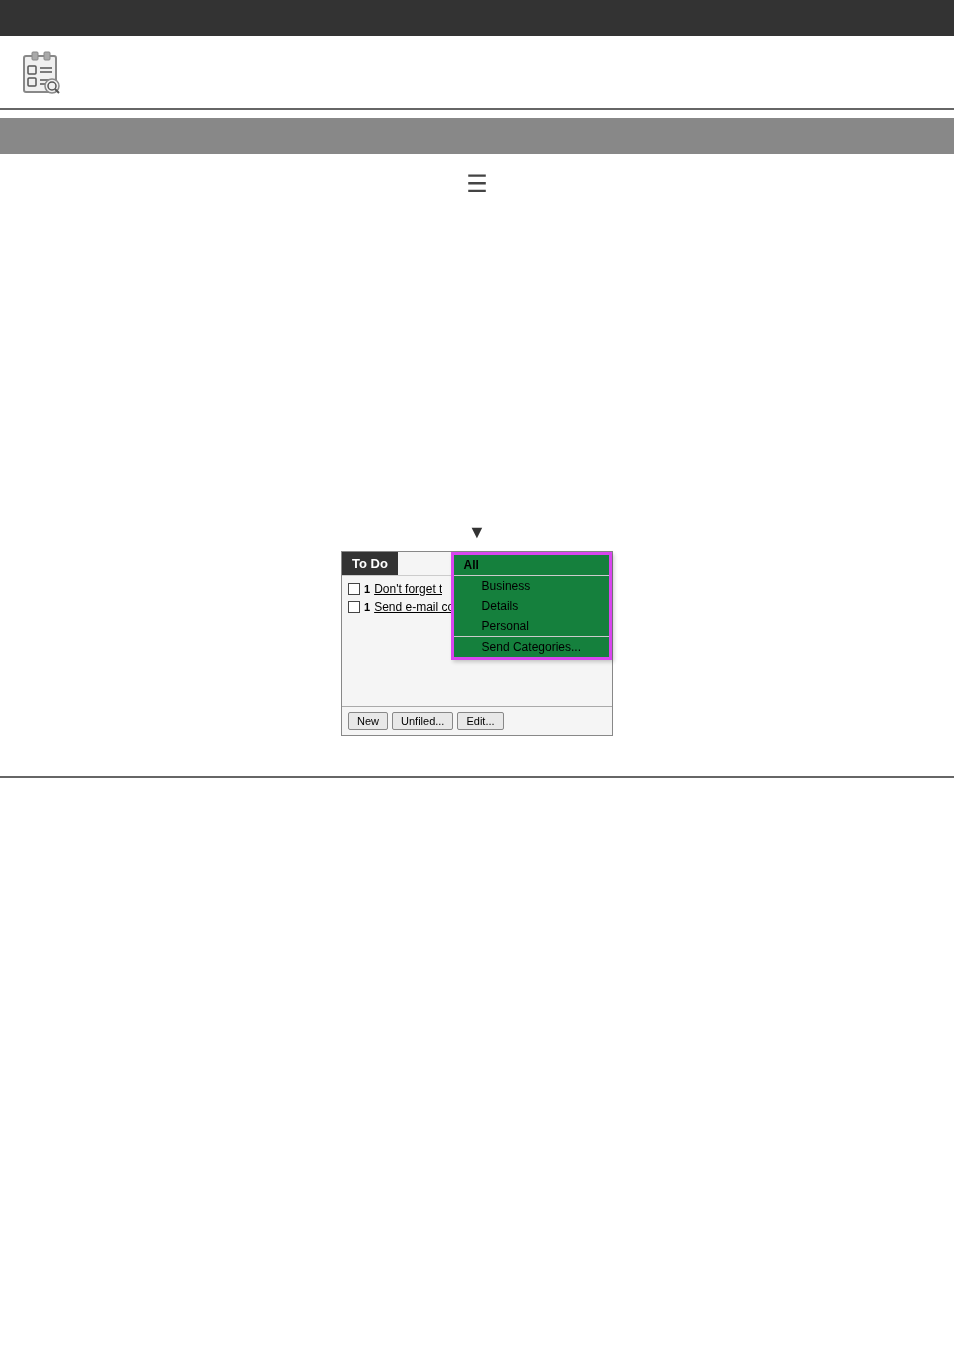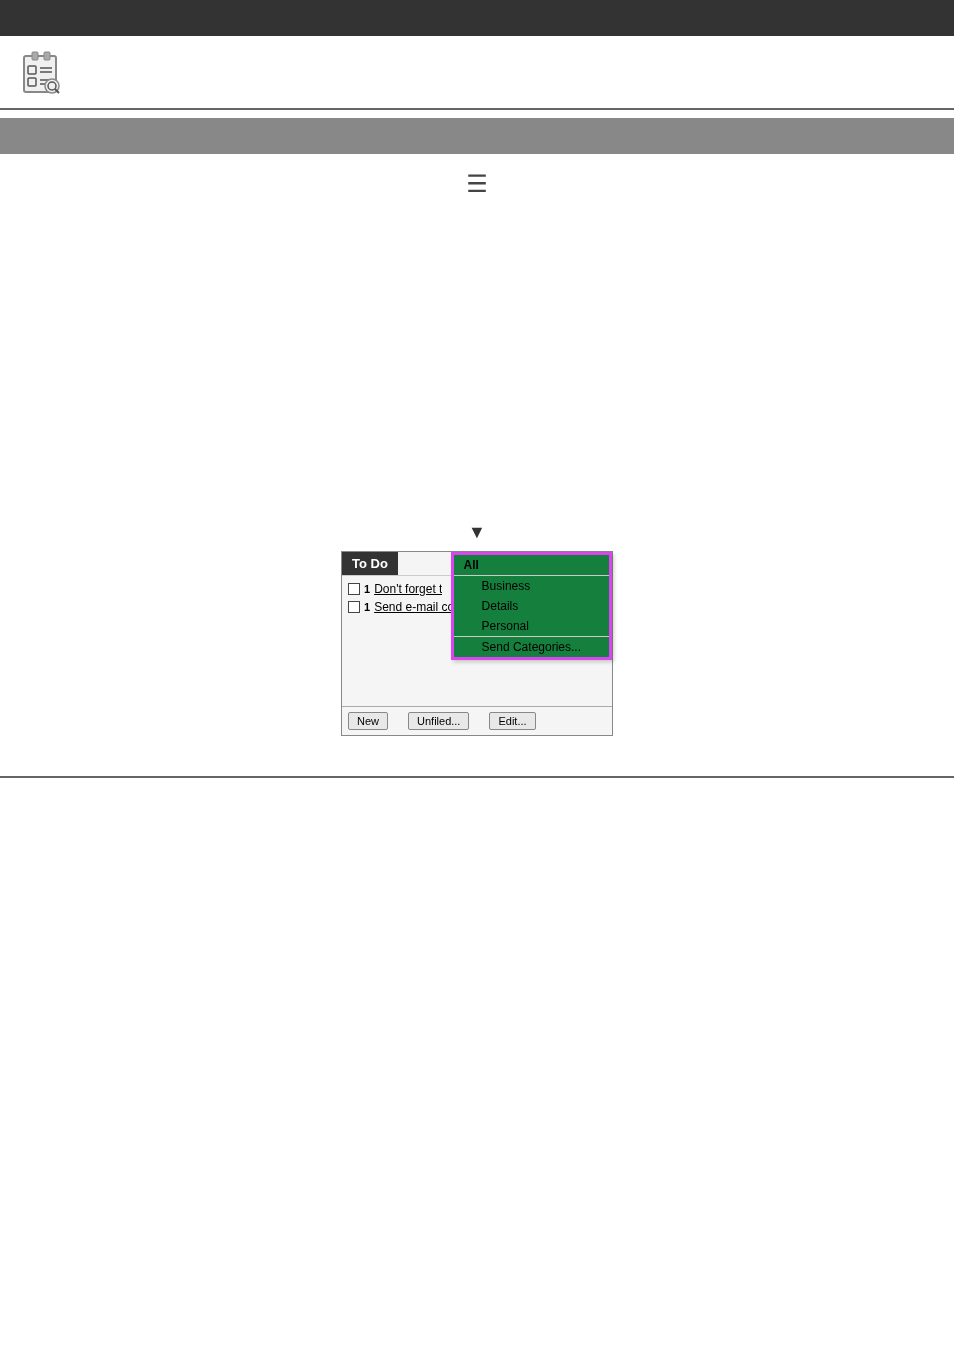--- a/index.html
+++ b/index.html
@@ -171,21 +171,21 @@
       font-size: 12px;
       overflow: hidden;
       text-overflow: ellipsis;
       white-space: nowrap;
       max-width: 140px;
       text-decoration: underline;
     }
 
     .todo-bottom-bar {
       display: flex;
-      gap: 20px;
+      gap: 4px;
       padding: 5px 6px;
       border-top: 1px solid #aaaaaa;
     }
 
     .todo-btn {
       border: 1px solid #888888;
       background: #e8e8e8;
       padding: 2px 8px;
       font-size: 11px;
       border-radius: 2px;

